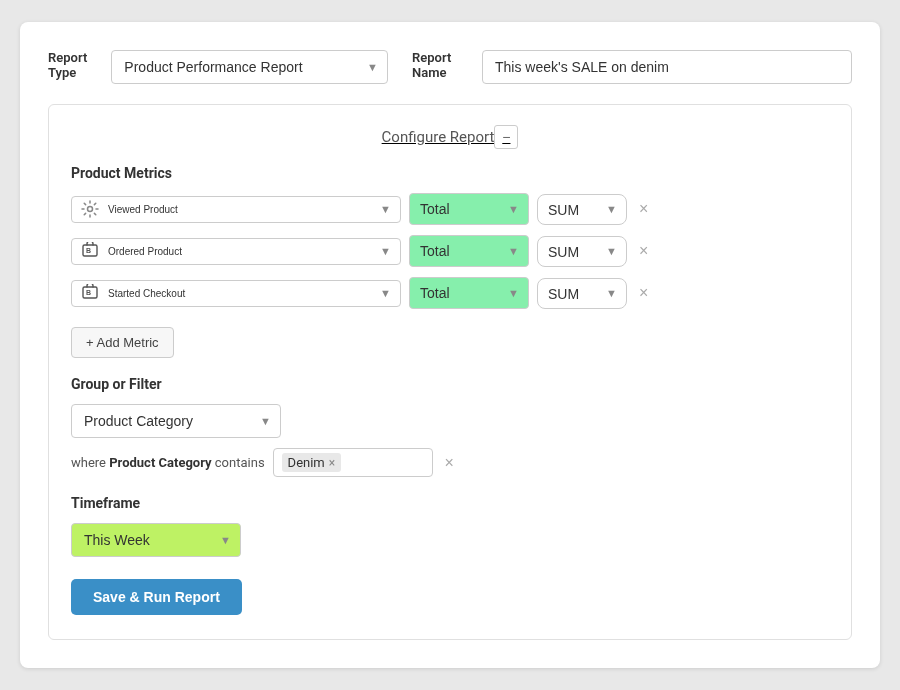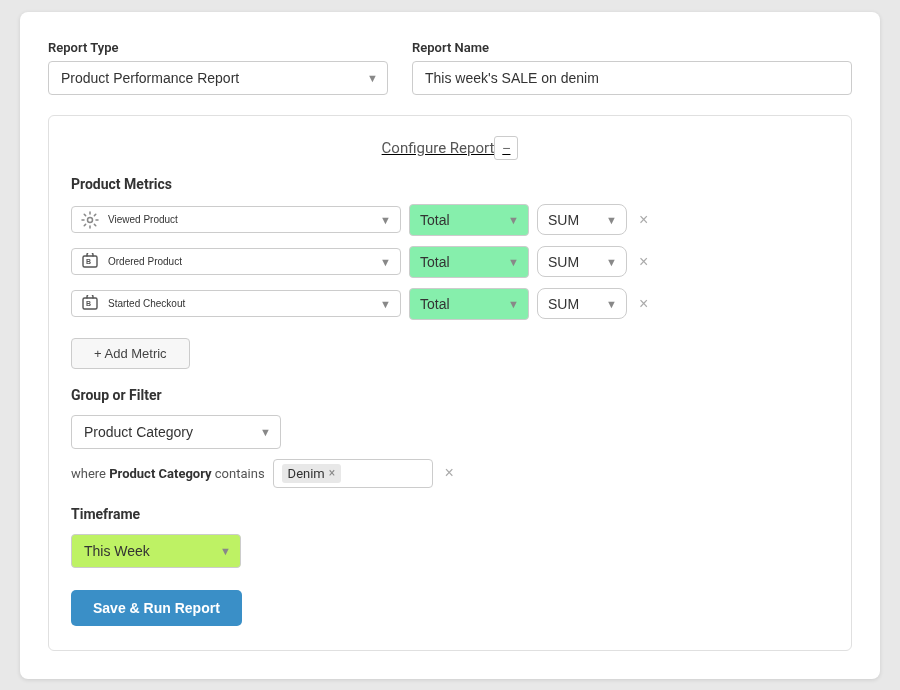--- a/index.html
+++ b/index.html
@@ -21,21 +21,21 @@
       box-shadow: 0 1px 4px rgba(0,0,0,0.12);
     }
     .top-row {
       display: flex;
       gap: 24px;
       margin-bottom: 20px;
       align-items: flex-end;
     }
     .field-group {
       display: flex;
-      flex-direction: column;
+      flex-direction: row;
       gap: 6px;
     }
     .field-group.report-type {
       flex: 0 0 340px;
     }
     .field-group.report-name {
       flex: 1;
     }
     .field-label {
       font-size: 13px;
@@ -184,21 +184,21 @@
       background: none;
       border: none;
       cursor: pointer;
       color: #aaa;
       font-size: 16px;
       padding: 4px;
       line-height: 1;
     }
     .add-metric-btn {
       margin-top: 8px;
-      padding: 7px 22px;
+      padding: 7px 14px;
       border: 1px solid #ccc;
       border-radius: 4px;
       background: #f7f7f7;
       font-size: 13px;
       color: #444;
       cursor: pointer;
       font-weight: 500;
     }
     .group-filter-section {
       margin-top: 18px;

